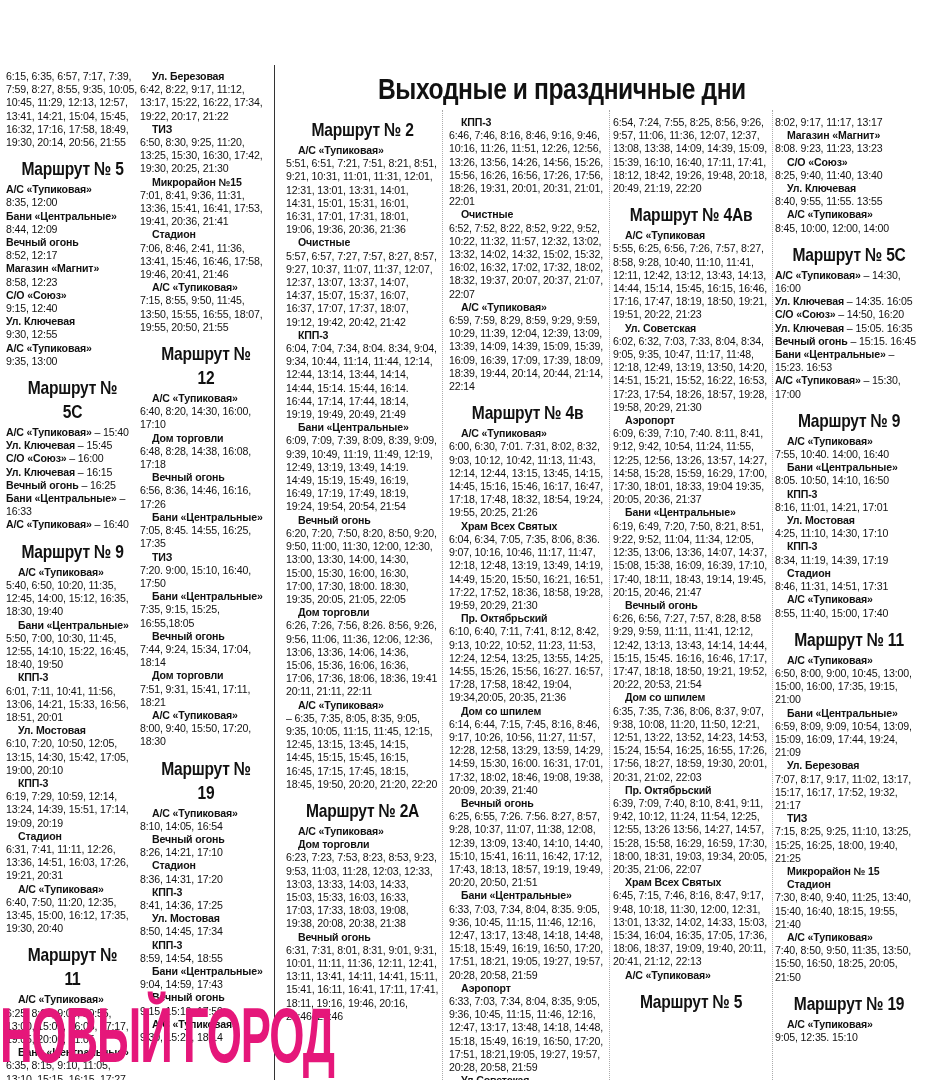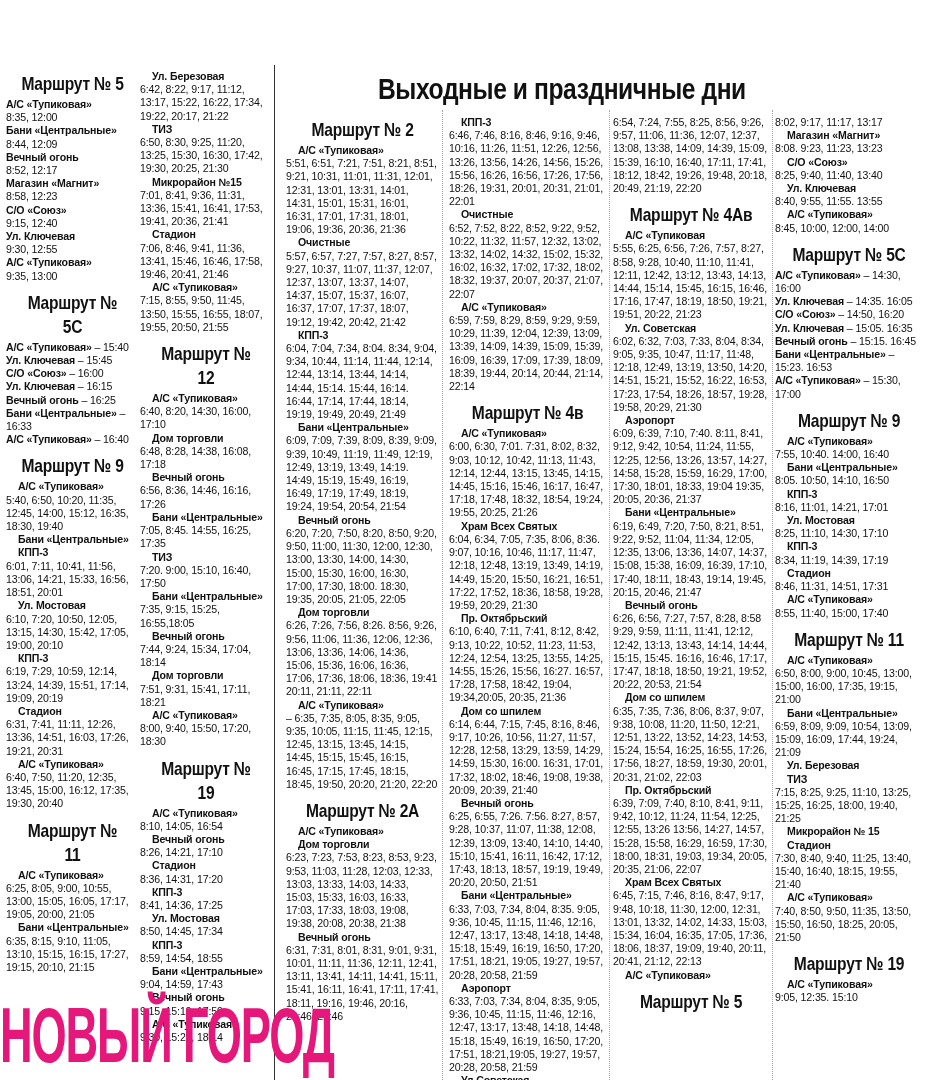--- a/index.html
+++ b/index.html
@@ -21,20 +21,21 @@
 </head>
 <body>
 
 <div class="page-title">Выходные и праздничные  дни</div>
 <div class="vrule"></div>
 <div class="dotrule" style="left:442px"></div>
 <div class="dotrule" style="left:609px"></div>
 <div class="dotrule" style="left:772px"></div>
 
 <div class="col" style="left:6px;top:70px;width:133px;">
+  <div class="blk">6:15, 6:35, 6:57, 7:17, 7:39, 7:59, 8:27, 8:55, 9:35, 10:05, 10:45, 11:29, 12:13, 12:57, 13:41, 14:21, 15:04, 15:45, 16:32, 17:16, 17:58, 18:49, 19:30, 20:14, 20:56, 21:55</div>
   <div class="blk">
       <div class="rt">Маршрут № 5</div>
       <div class="line">
         <div class="stop flush">А/С «Тупиковая»</div>
         <div class="times">8:35, 12:00</div>
       </div>
       <div class="line">
         <div class="stop flush">Бани «Центральные»</div>
         <div class="times">8:44, 12:09</div>
       </div>
@@ -70,20 +71,21 @@
       <div class="line inline"><div class="stop flush">А/С «Тупиковая»</div><div class="times"> – 16:40</div></div>
     </div>
   <div class="blk">
       <div class="rt">Маршрут № 9</div>
       <div class="line">
         <div class="stop">А/С «Тупиковая»</div>
         <div class="times">5:40, 6:50, 10:20, 11:35, 12:45, 14:00, 15:12, 16:35, 18:30, 19:40</div>
       </div>
       <div class="line">
         <div class="stop">Бани «Центральные»</div>
+        <div class="times">5:50, 7:00, 10:30, 11:45, 12:55, 14:10, 15:22, 16:45, 18:40, 19:50</div>
       </div>
       <div class="line">
         <div class="stop">КПП-3</div>
         <div class="times">6:01, 7:11, 10:41, 11:56, 13:06, 14:21, 15:33, 16:56, 18:51, 20:01</div>
       </div>
       <div class="line">
         <div class="stop">Ул. Мостовая</div>
         <div class="times">6:10, 7:20, 10:50, 12:05, 13:15, 14:30, 15:42, 17:05, 19:00, 20:10</div>
       </div>
       <div class="line">
@@ -121,21 +123,21 @@
       <div class="line">
         <div class="stop">ТИЗ</div>
         <div class="times">6:50, 8:30, 9:25, 11:20, 13:25, 15:30, 16:30, 17:42, 19:30, 20:25, 21:30</div>
       </div>
       <div class="line">
         <div class="stop">Микрорайон №15</div>
         <div class="times">7:01, 8:41, 9:36, 11:31, 13:36, 15:41, 16:41, 17:53, 19:41, 20:36, 21:41</div>
       </div>
       <div class="line">
         <div class="stop">Стадион</div>
-        <div class="times">7:06, 8:46, 9:41, 11:36, 13:41, 15:46, 16:46, 17:58, 19:46, 20:41, 21:46</div>
+        <div class="times">7:06, 8:46, 2:41, 11:36, 13:41, 15:46, 16:46, 17:58, 19:46, 20:41, 21:46</div>
       </div>
       <div class="line">
         <div class="stop">А/С «Тупиковая»</div>
         <div class="times">7:15, 8:55, 9:50, 11:45, 13:50, 15:55, 16:55, 18:07, 19:55, 20:50, 21:55</div>
       </div>
     </div>
   <div class="blk">
       <div class="rt">Маршрут № 12</div>
       <div class="line">
         <div class="stop">А/С «Тупиковая»</div>
@@ -400,21 +402,21 @@
       <div class="line">
         <div class="stop">Бани «Центральные»</div>
         <div class="times">8:05. 10:50, 14:10, 16:50</div>
       </div>
       <div class="line">
         <div class="stop">КПП-3</div>
         <div class="times">8:16, 11:01, 14:21, 17:01</div>
       </div>
       <div class="line">
         <div class="stop">Ул. Мостовая</div>
-        <div class="times">8:25, 11:10, 14:30, 17:10</div>
+        <div class="times">4:25, 11:10, 14:30, 17:10</div>
       </div>
       <div class="line">
         <div class="stop">КПП-3</div>
         <div class="times">8:34, 11:19, 14:39, 17:19</div>
       </div>
       <div class="line">
         <div class="stop">Стадион</div>
         <div class="times">8:46, 11:31, 14:51, 17:31</div>
       </div>
       <div class="line">
@@ -427,20 +429,21 @@
       <div class="line">
         <div class="stop">А/С «Тупиковая»</div>
         <div class="times">6:50, 8:00, 9:00, 10:45, 13:00, 15:00, 16:00, 17:35, 19:15, 21:00</div>
       </div>
       <div class="line">
         <div class="stop">Бани «Центральные»</div>
         <div class="times">6:59, 8:09, 9:09, 10:54, 13:09, 15:09, 16:09, 17:44, 19:24, 21:09</div>
       </div>
       <div class="line">
         <div class="stop">Ул. Березовая</div>
+        <div class="times">7:07, 8:17, 9:17, 11:02, 13:17, 15:17, 16:17, 17:52, 19:32, 21:17</div>
       </div>
       <div class="line">
         <div class="stop">ТИЗ</div>
         <div class="times">7:15, 8:25, 9:25, 11:10, 13:25, 15:25, 16:25, 18:00, 19:40, 21:25</div>
       </div>
       <div class="line">
         <div class="stop">Микрорайон № 15</div>
       </div>
       <div class="line">
         <div class="stop">Стадион</div>

